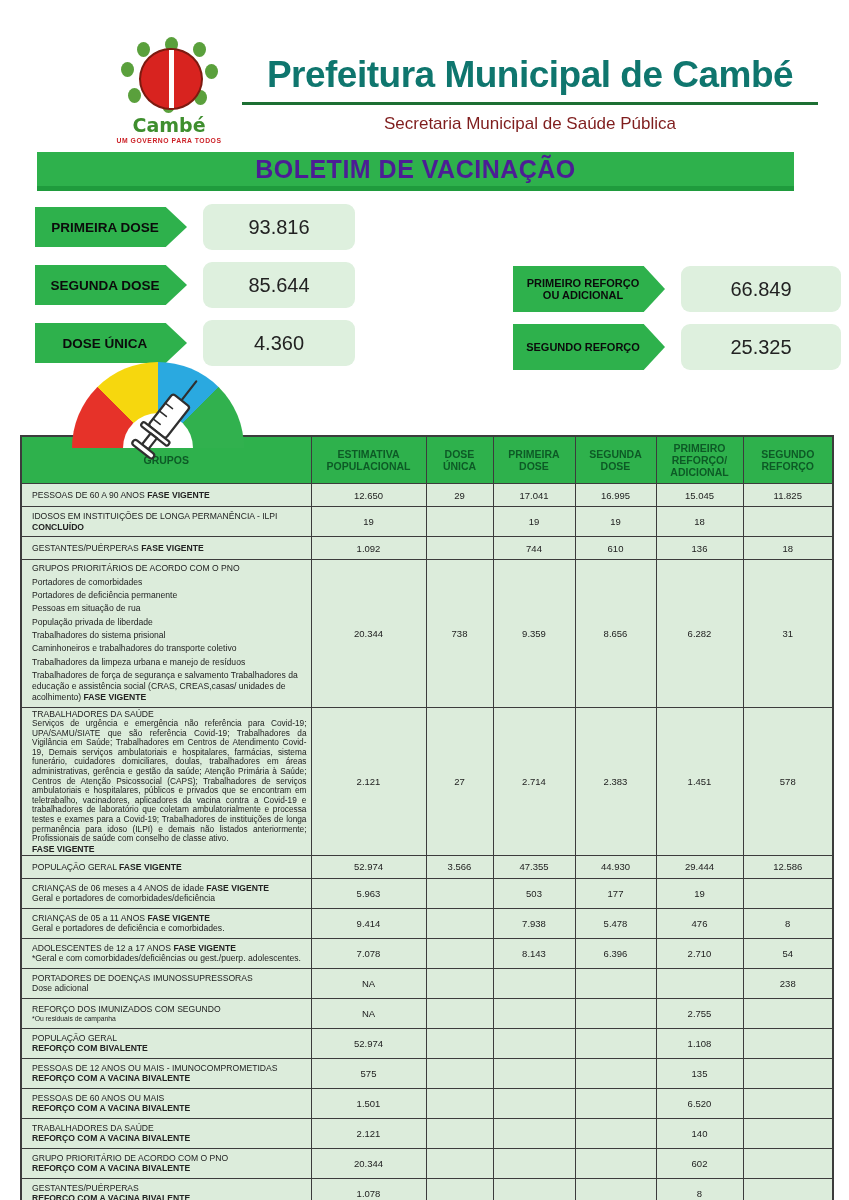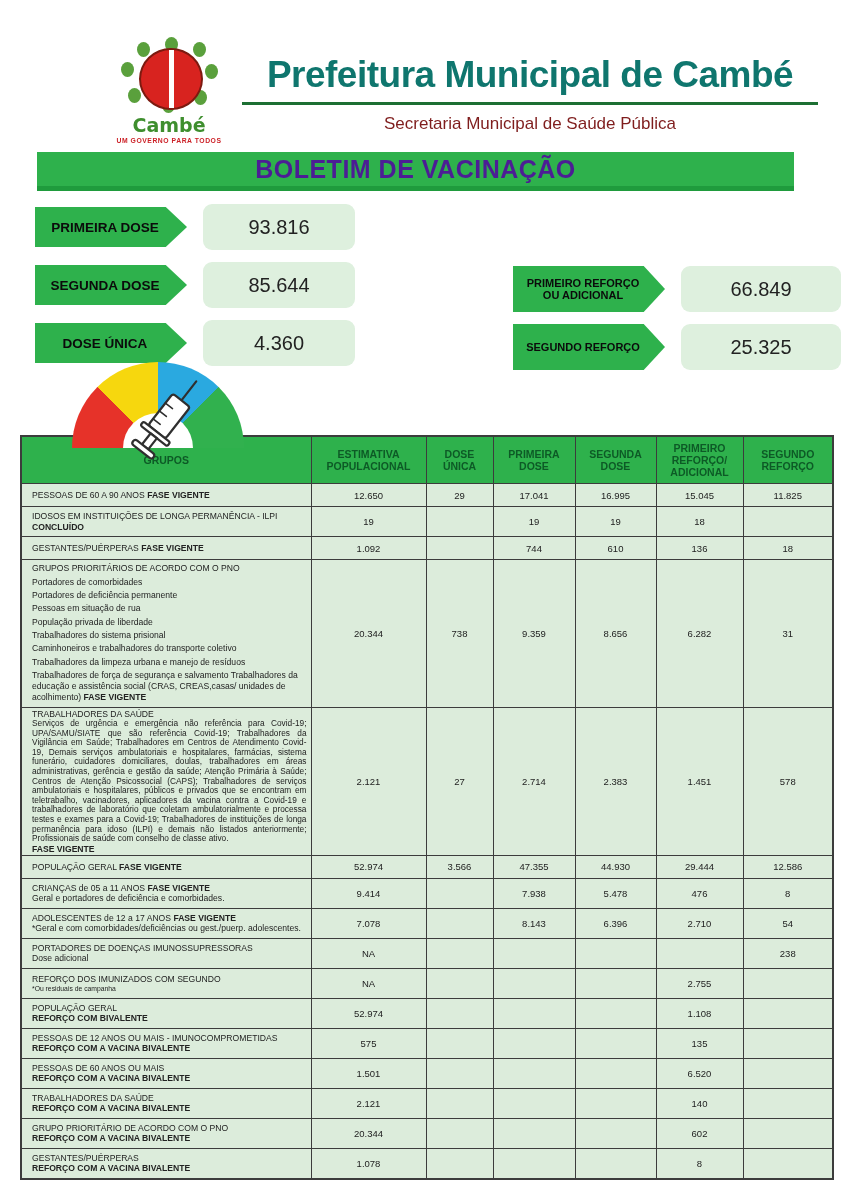--- a/index.html
+++ b/index.html
@@ -234,20 +234,32 @@
         </td>
         <td class="v">52.974</td>
         <td class="v">3.566</td>
         <td class="v">47.355</td>
         <td class="v">44.930</td>
         <td class="v">29.444</td>
         <td class="v">12.586</td>
       </tr>
       <tr class="h2">
         <td class="g">
+          <div class="line"><span>CRIANÇAS de 06 meses a 4 ANOS de idade </span><span class="b">FASE VIGENTE</span></div>
+          <div class="line"><span>Geral e portadores de comorbidades/deficiência</span></div>
+        </td>
+        <td class="v">5.963</td>
+        <td class="v"></td>
+        <td class="v">503</td>
+        <td class="v">177</td>
+        <td class="v">19</td>
+        <td class="v"></td>
+      </tr>
+      <tr class="h2">
+        <td class="g">
           <div class="line"><span>CRIANÇAS de  05 a 11 ANOS </span><span class="b">FASE VIGENTE</span></div>
           <div class="line"><span>Geral e portadores de deficiência e comorbidades.</span></div>
         </td>
         <td class="v">9.414</td>
         <td class="v"></td>
         <td class="v">7.938</td>
         <td class="v">5.478</td>
         <td class="v">476</td>
         <td class="v">8</td>
       </tr>

